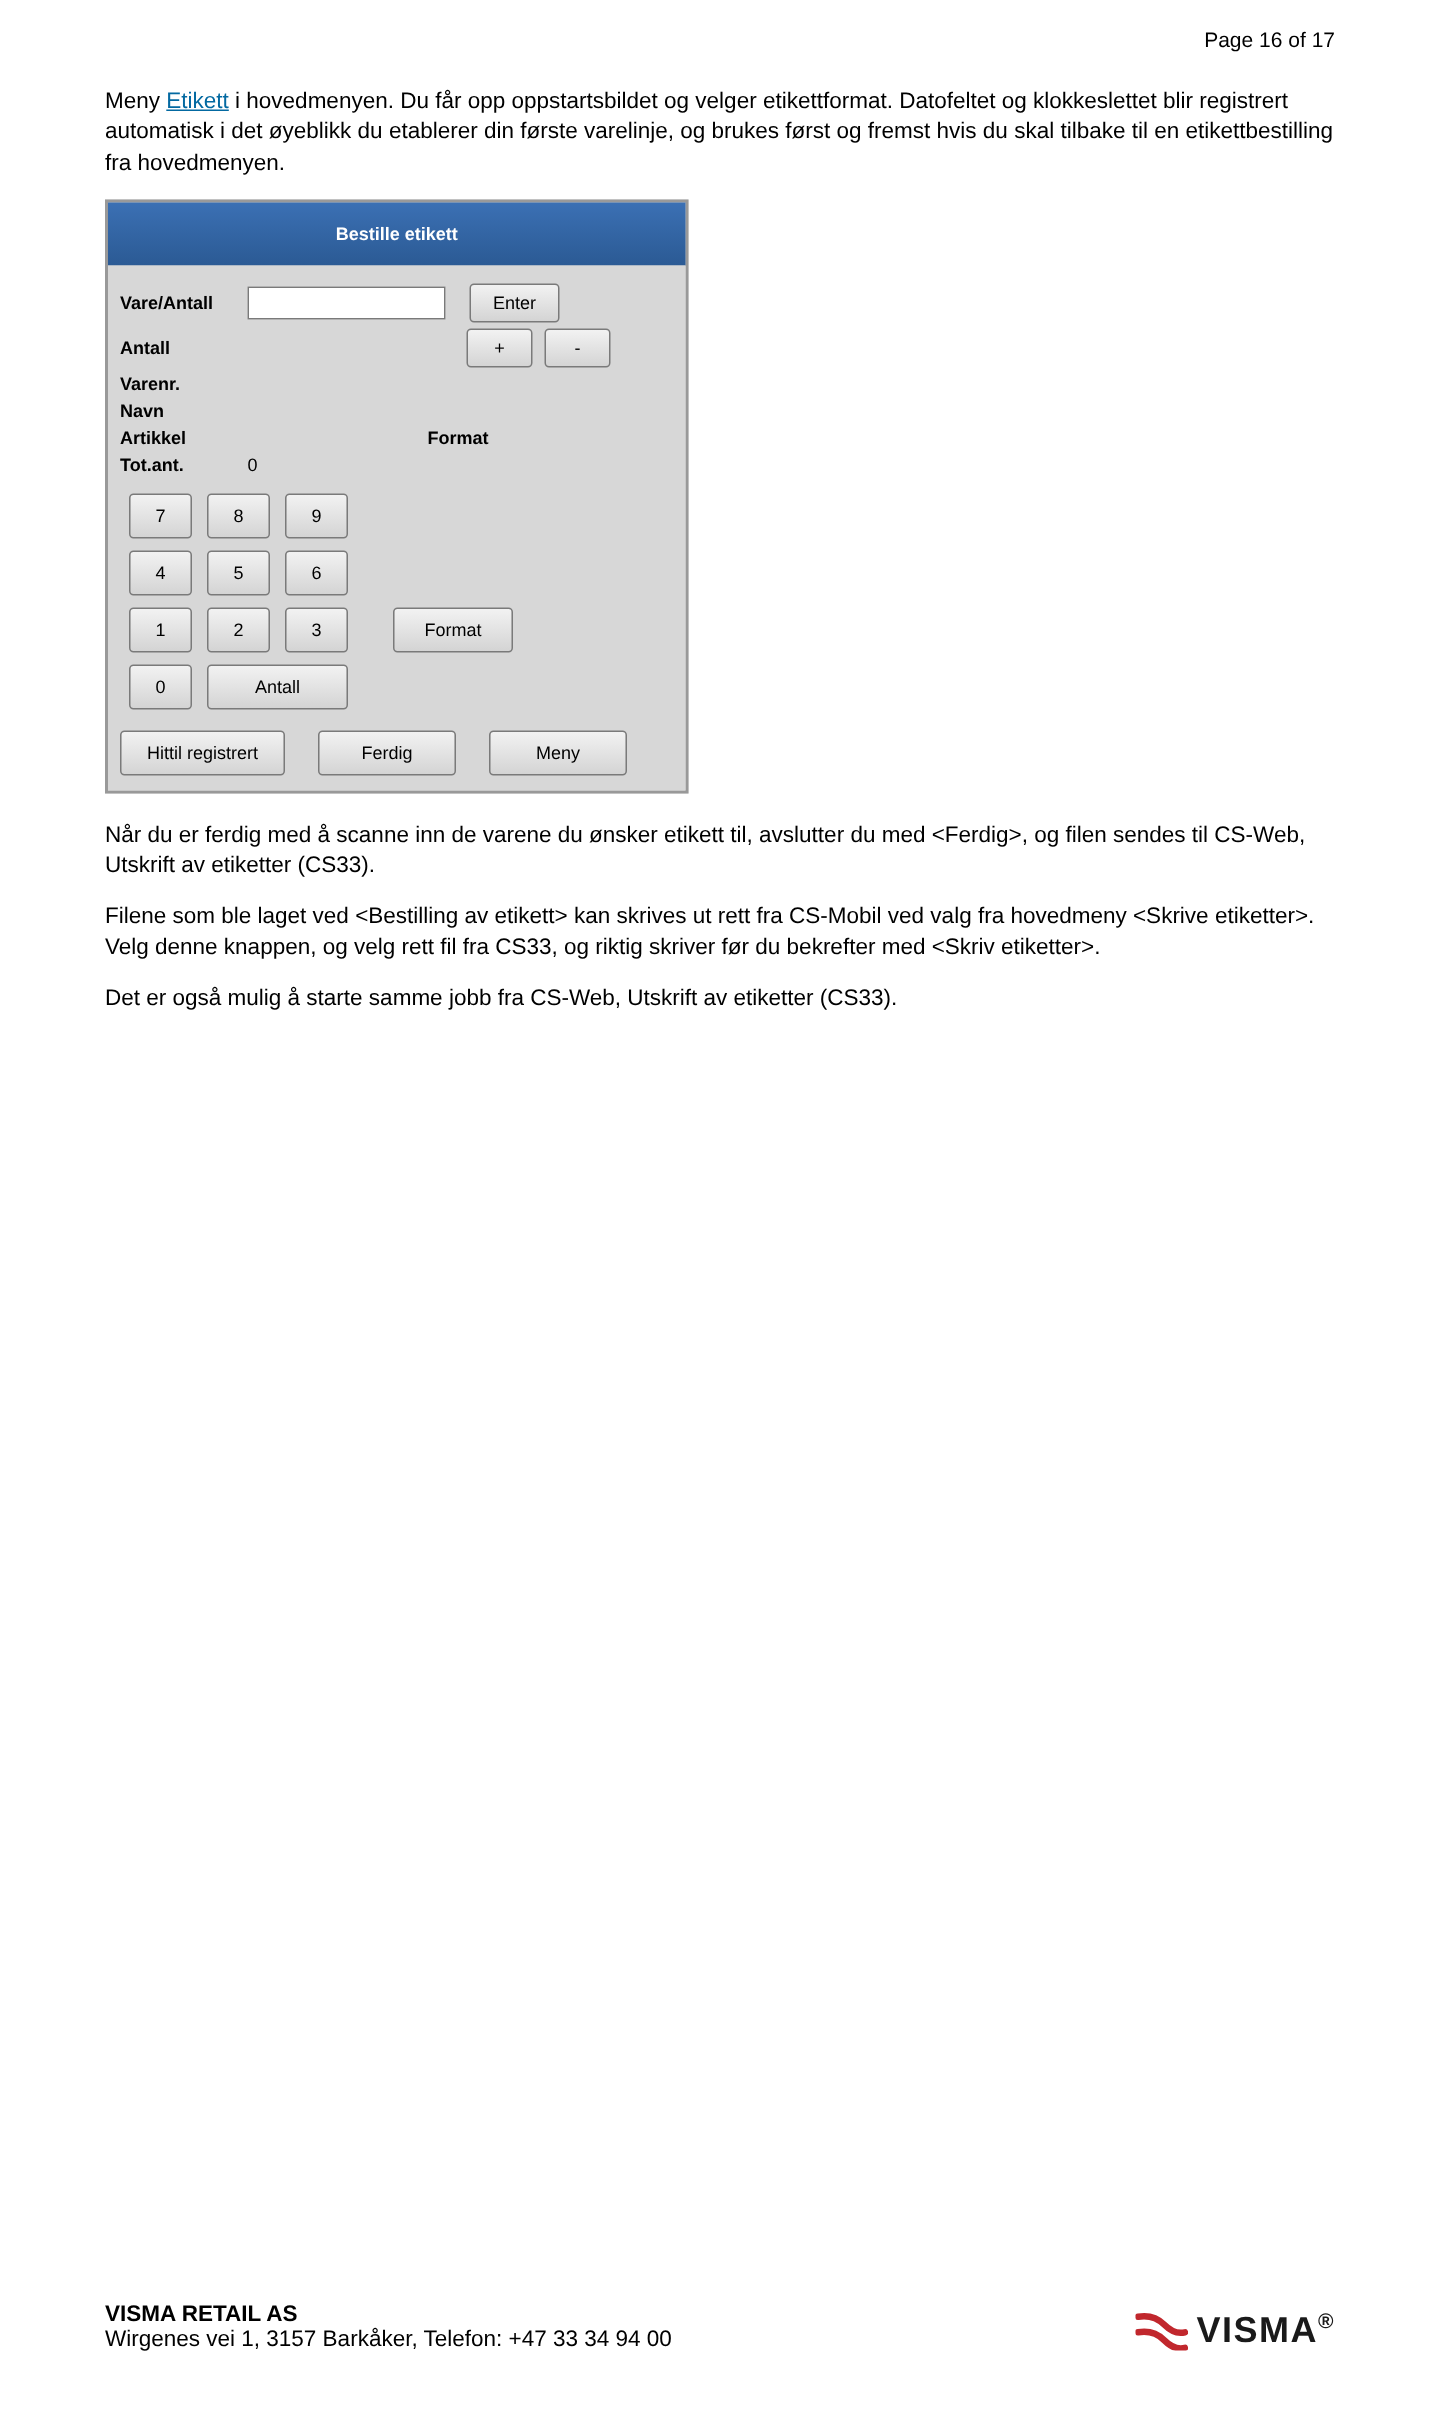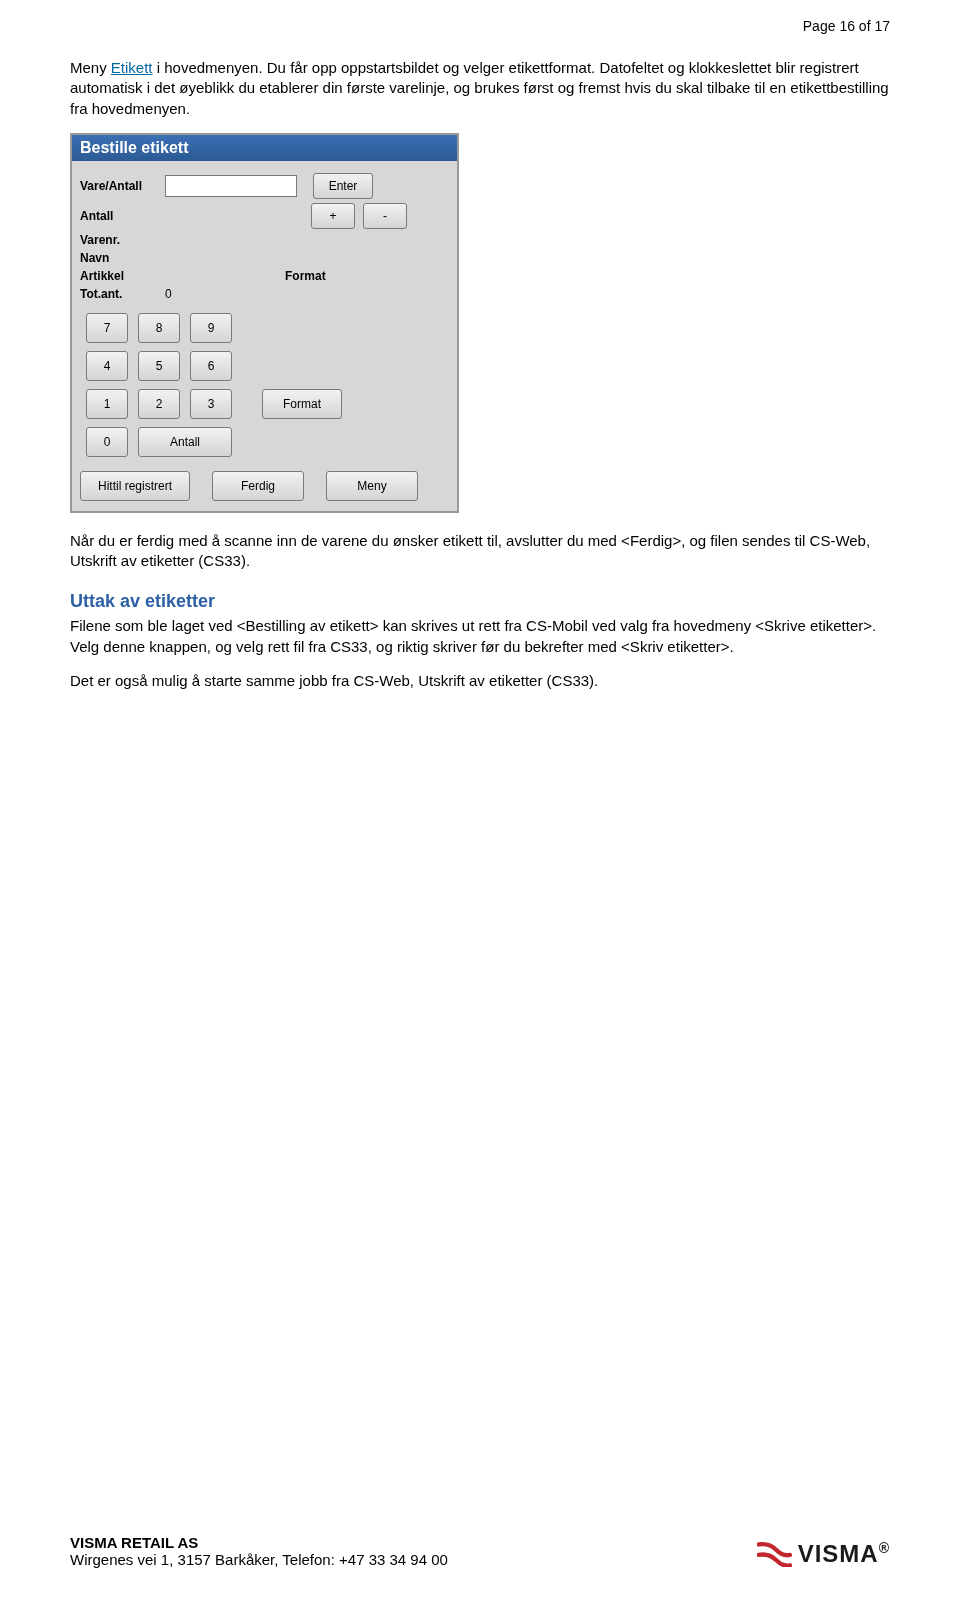--- a/index.html
+++ b/index.html
@@ -5,21 +5,21 @@
   html,body{margin:0;padding:0;background:#fff;font-family:Arial,Helvetica,sans-serif;color:#000;}
   .page{width:960px;height:1608px;position:relative;box-sizing:border-box;padding:28px 70px 0 70px;}
   .page-header{position:absolute;top:18px;right:70px;font-size:14px;}
   .content{margin-top:30px;}
   h2{color:#2d5fa6;font-size:20px;margin:0 0 6px 0;font-weight:bold;}
   h3{color:#2d5fa6;font-size:18px;margin:20px 0 4px 0;font-weight:bold;}
   p{font-size:15px;line-height:1.35;margin:0 0 14px 0;}
   .link-like{color:#0369a1;text-decoration:underline;text-align:center;}
   
   .app-shot{width:385px;border:2px solid #999;background:#d7d7d7;margin:10px 0 18px 0;font-family:Tahoma,Arial,sans-serif;font-size:12px;color:#000;}
-  .app-title{background:linear-gradient(#3b70b4,#2b5a94);color:#fff;font-size:16px;padding:4px 8px;font-weight:bold;}
+  .app-title{background:linear-gradient(#3b70b4,#2b5a94);color:#fff;font-size:12px;padding:14px 8px;font-weight:bold;text-align:center;}
   .app-body{background:#d7d7d7;padding:8px 8px 10px 8px;}
   .row{display:flex;align-items:center;margin:4px 0;}
   .lbl{width:85px;font-weight:bold;font-size:12px;}
   .val{font-size:12px;}
   .txt-input{background:#fff;border:1px solid #7a7a7a;height:20px;width:130px;}
   .btn{display:inline-flex;align-items:center;justify-content:center;background:linear-gradient(#f2f2f2,#d4d4d4);border:1px solid #7a7a7a;border-radius:3px;font-size:12px;height:26px;box-sizing:border-box;}
   .btn-sm{width:44px;}
   .btn-wd{width:60px;}
   .gap{width:8px;}
   .keypad{margin:12px 0 10px 6px;}
@@ -112,21 +112,20 @@
         <div class="bottom-row">
           <span class="btn">Hittil registrert</span>
           <span class="btn sm">Ferdig</span>
           <span class="btn sm">Meny</span>
         </div>
       </div>
     </div>
 
     <p>Når du er ferdig med å scanne inn de varene du ønsker etikett til, avslutter du med &lt;Ferdig&gt;, og filen sendes til CS-Web, Utskrift av etiketter (CS33).</p>
 
-    <h3>Uttak av etiketter</h3>
     <p>Filene som ble laget ved &lt;Bestilling av etikett&gt; kan skrives ut rett fra CS-Mobil ved valg fra hovedmeny &lt;Skrive etiketter&gt;. Velg denne knappen, og velg rett fil fra CS33, og riktig skriver før du bekrefter med &lt;Skriv etiketter&gt;.</p>
     <p>Det er også mulig å starte samme jobb fra CS-Web, Utskrift av etiketter (CS33).</p>
   </div>
 
   <div class="footer">
     <div class="footer-left">
       <div class="co">VISMA RETAIL AS</div>
       <div>Wirgenes vei 1, 3157 Barkåker, Telefon: +47 33 34 94 00</div>
     </div>
     <div class="logo">

